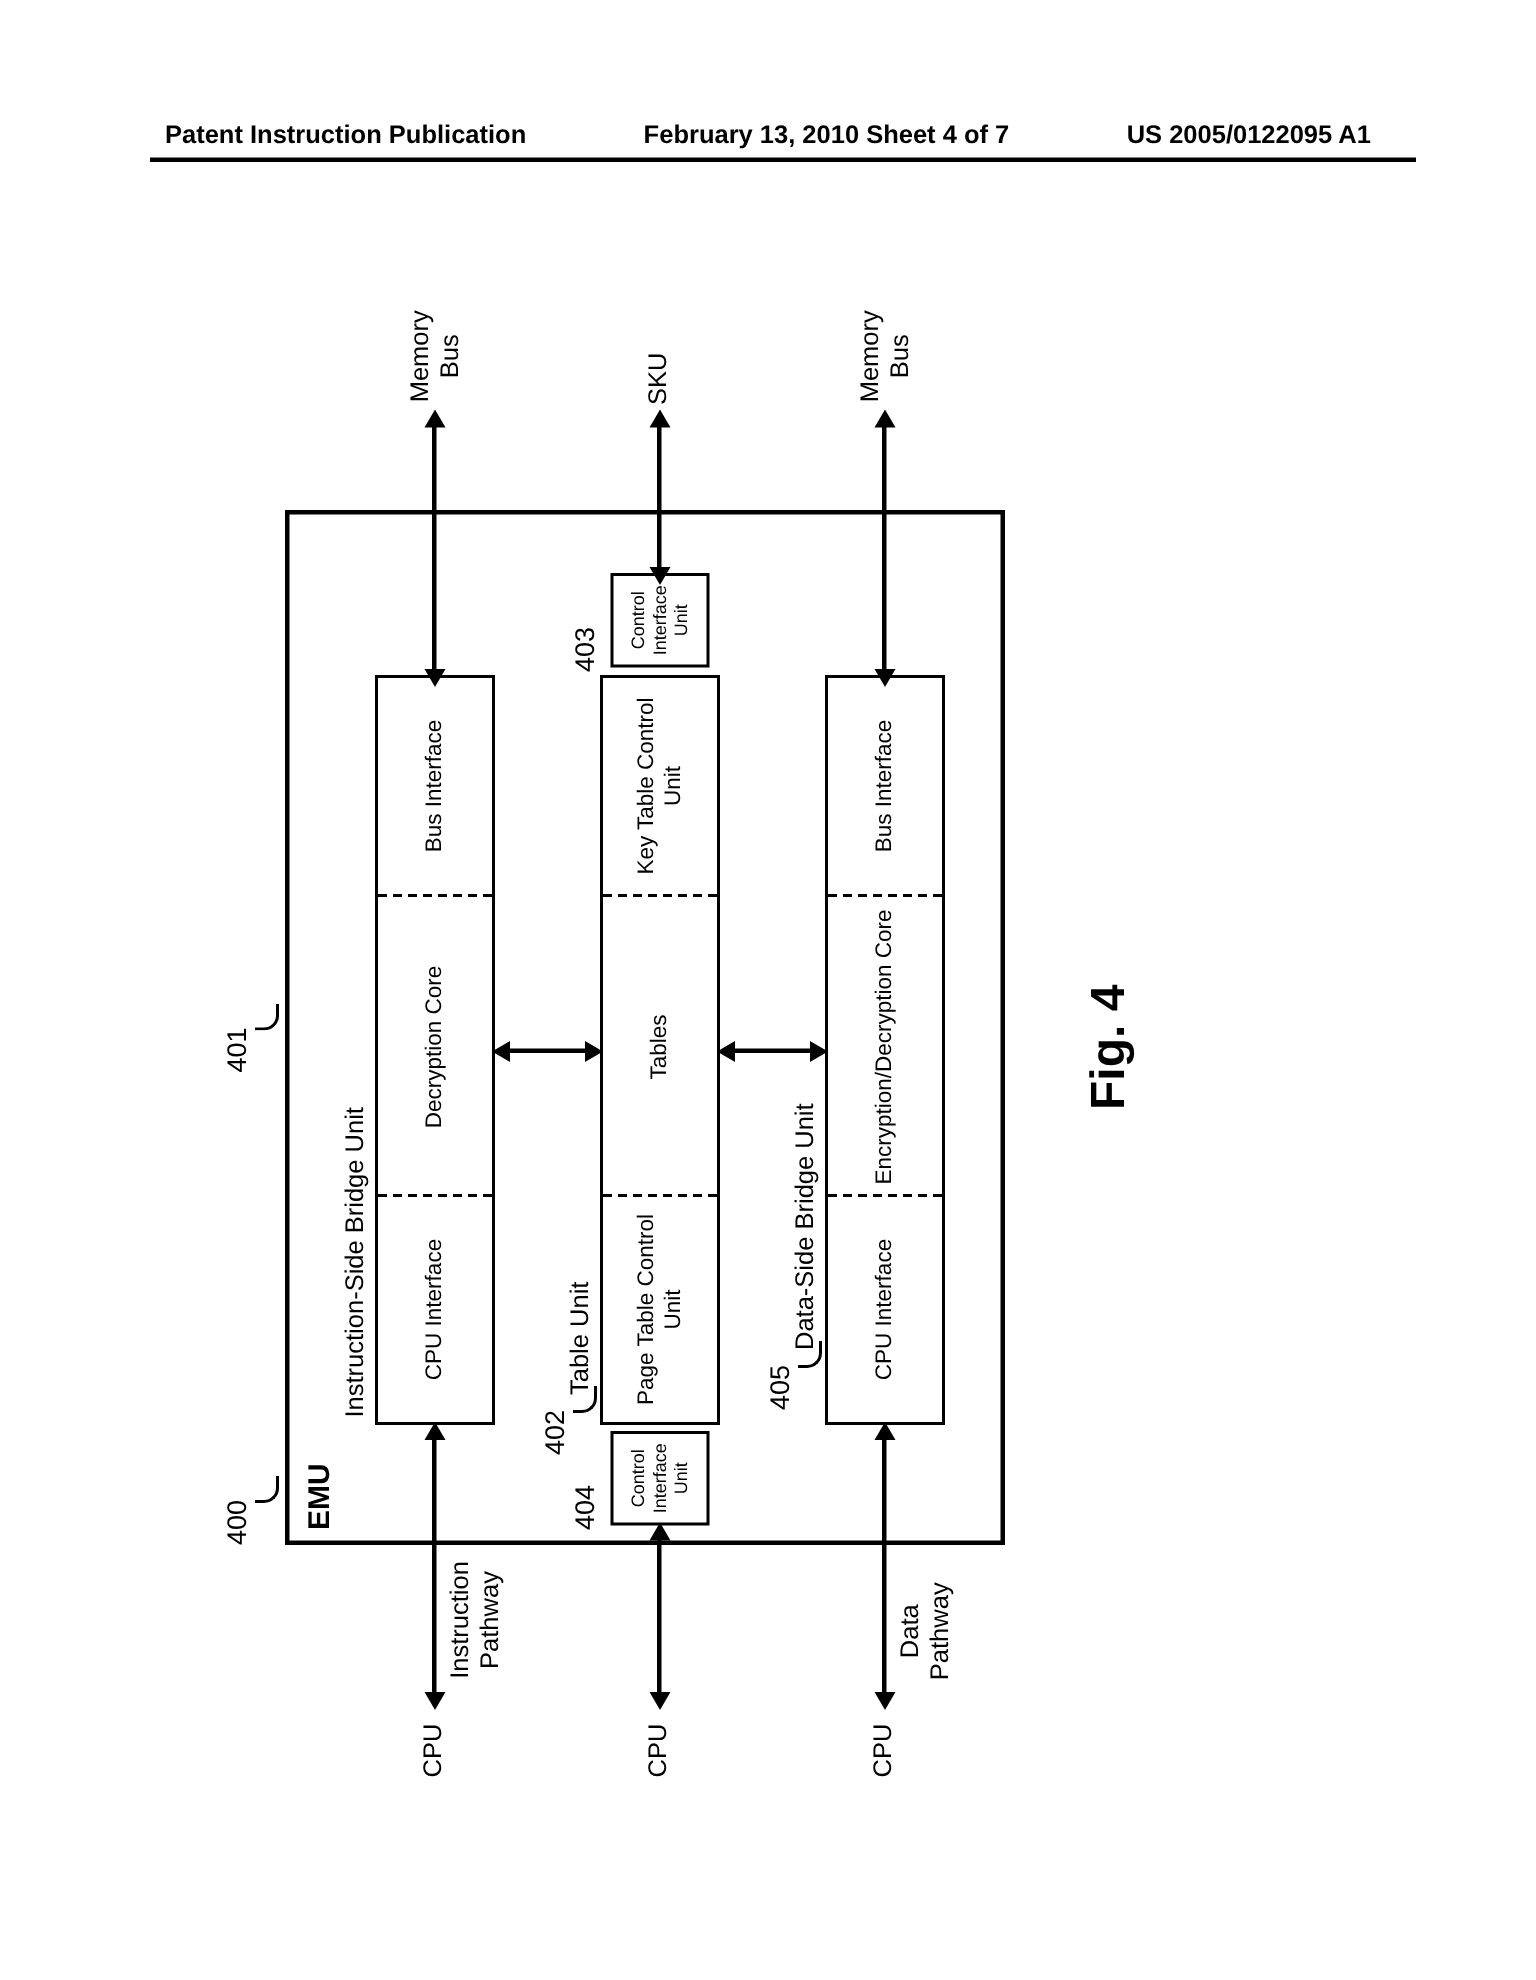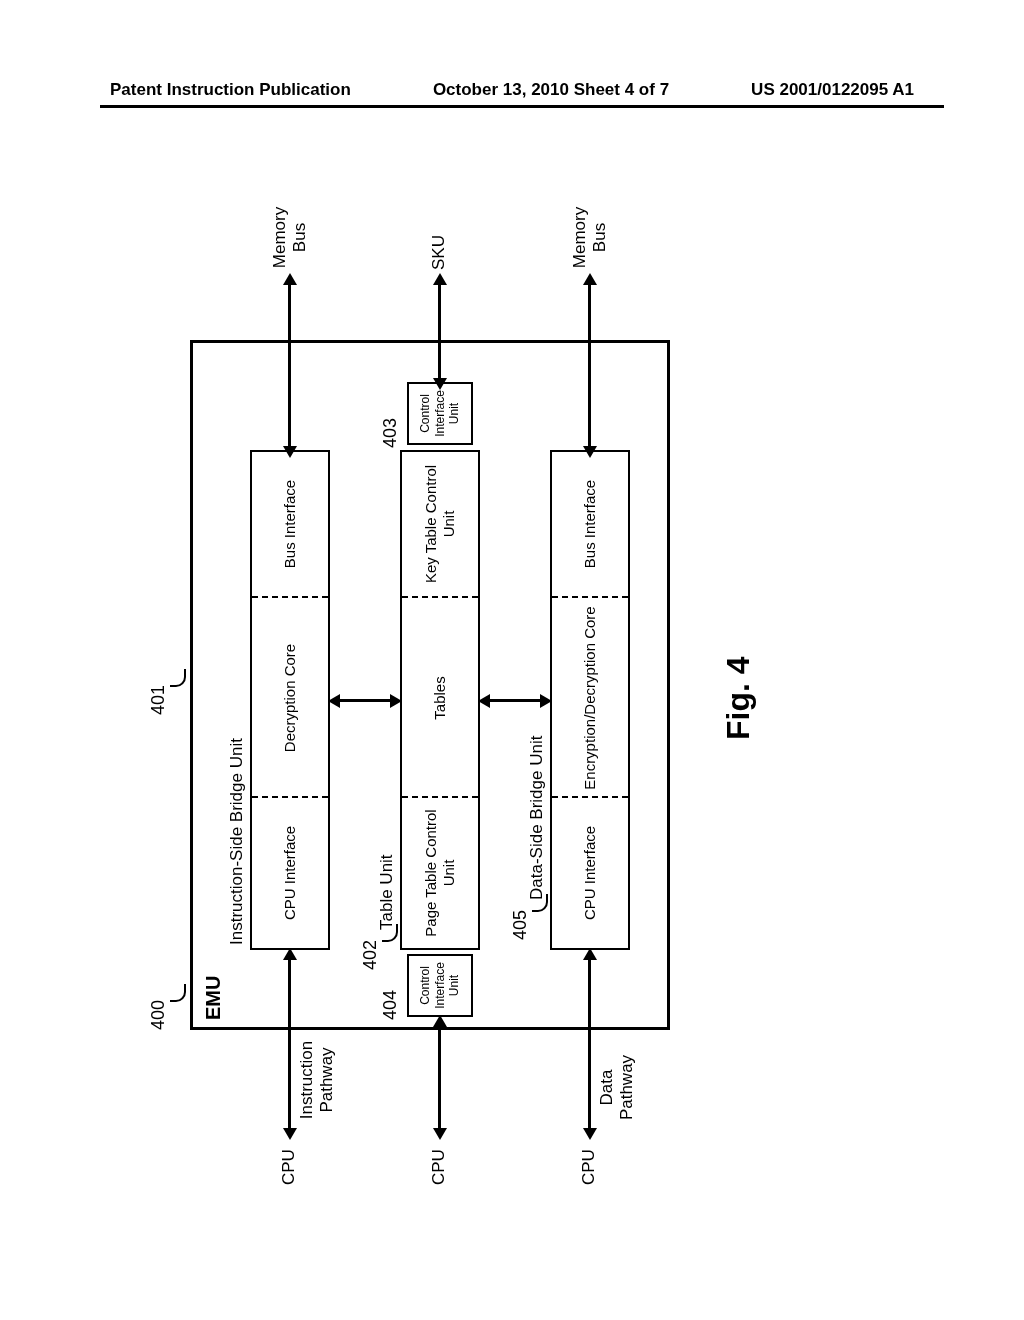--- a/index.html
+++ b/index.html
@@ -139,22 +139,22 @@
     position: absolute;
     font-size: 32px;
     font-weight: bold;
   }
 </style>
 </head>
 <body>
 
 <div class="header">
   <span>Patent Instruction Publication</span>
-  <span>October 13, 2010  Sheet 4 of 7</span>
-  <span>US 2001/0122095 A1</span>
+  <span>February 13, 2010  Sheet 4 of 7</span>
+  <span>US 2005/0122095 A1</span>
 </div>
 <div class="header-line"></div>
 
 <div class="diagram-container">
 <div class="diagram">
 
   <div class="emu-box"></div>
   <div class="emu-label">EMU</div>
   <div class="ref-num" style="left:150px; top:18px;">400</div>
   <div class="ref-curve" style="left:178px; top:40px;"></div>

